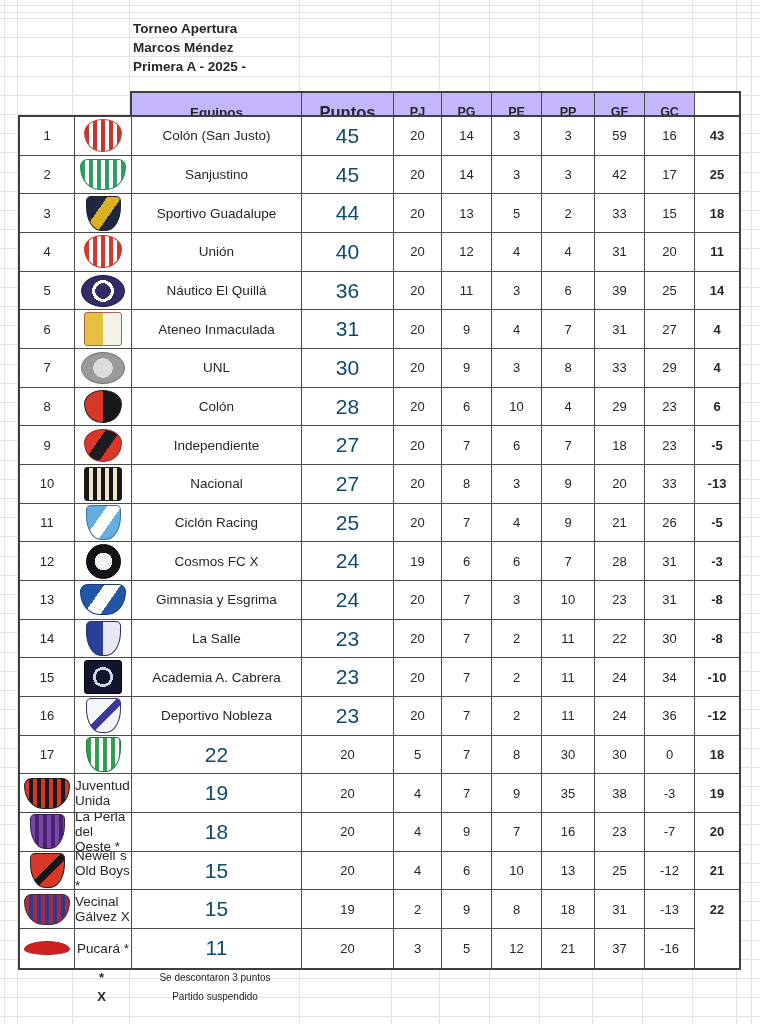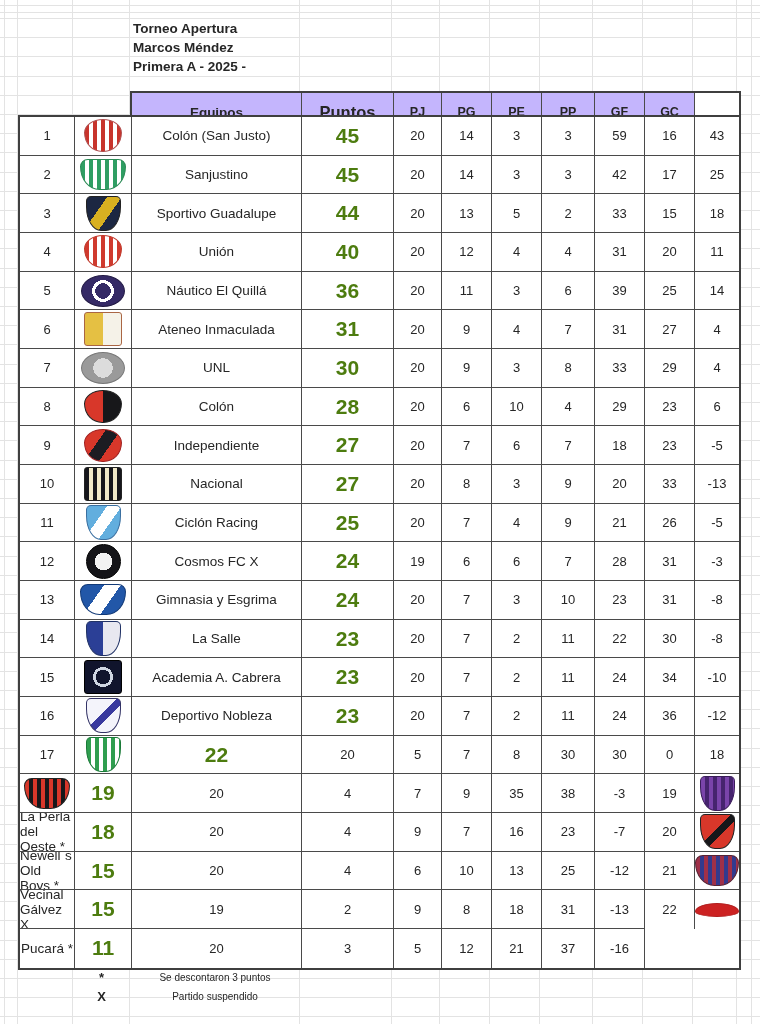--- a/index.html
+++ b/index.html
@@ -33,24 +33,24 @@
   .hc.equipos{font-size:13.5px;}
   .hc.puntos{font-size:16.5px;text-align:center;}
   
   .tbody{position:absolute;left:18px;top:115px;display:grid;
     grid-template-columns:55px 57px 170px 92px 48px 50px 50px 53px 50px 50px 44px;
     grid-auto-rows:38.68px;
     border:2px solid #3f3f3f;background:#fff;}
   .c{display:flex;align-items:center;justify-content:center;
     border-right:1px solid #4a4a4a;border-bottom:1px solid #4a4a4a;
     font-size:13px;background:#fff;overflow:hidden;}
-  .c:nth-child(11n){border-right:none;}
+  .c:nth-child(11n){border-right:none;font-weight:bold;}
   .c:nth-last-child(-n+11){border-bottom:none;}
   .c.name{font-size:13.5px;}
-  .c.pts{font-size:21px;font-weight:700;color:#4d7c0f;}
+  .c.pts{font-size:21px;font-weight:400;color:#0c4a6e;}
   .logo{display:inline-block;}
   
   .foot{position:absolute;left:18px;top:968px;width:719px;}
   .frow{display:flex;height:19.2px;align-items:center;}
   .fsym{width:57px;margin-left:55px;text-align:center;font-weight:700;font-size:13px;}
   .ftxt{width:170px;text-align:center;font-size:10px;}
 </style>
 </head>
 <body>
 
@@ -310,20 +310,21 @@
       <div class="c stat">5</div>
       <div class="c stat">7</div>
       <div class="c stat">8</div>
       <div class="c stat">30</div>
       <div class="c stat">30</div>
       <div class="c stat">0</div>
       <div class="c pos">18</div>
       <div class="c logocell">
         <span class="logo" style="width: 44px; height: 29px; border-radius: 8px 8px 20px 20px / 8px 8px 24px 24px; background: repeating-linear-gradient(90deg, rgb(216, 55, 42) 0px, rgb(216, 55, 42) 4px, rgb(23, 23, 26) 4px, rgb(23, 23, 26) 8px); border: 1px solid rgb(34, 34, 34);"></span>
       </div>
+      <div class="c name">Juventud Unida</div>
       <div class="c pts">19</div>
       <div class="c stat">20</div>
       <div class="c stat">4</div>
       <div class="c stat">7</div>
       <div class="c stat">9</div>
       <div class="c stat">35</div>
       <div class="c stat">38</div>
       <div class="c stat">-3</div>
       <div class="c pos">19</div>
       <div class="c logocell">

